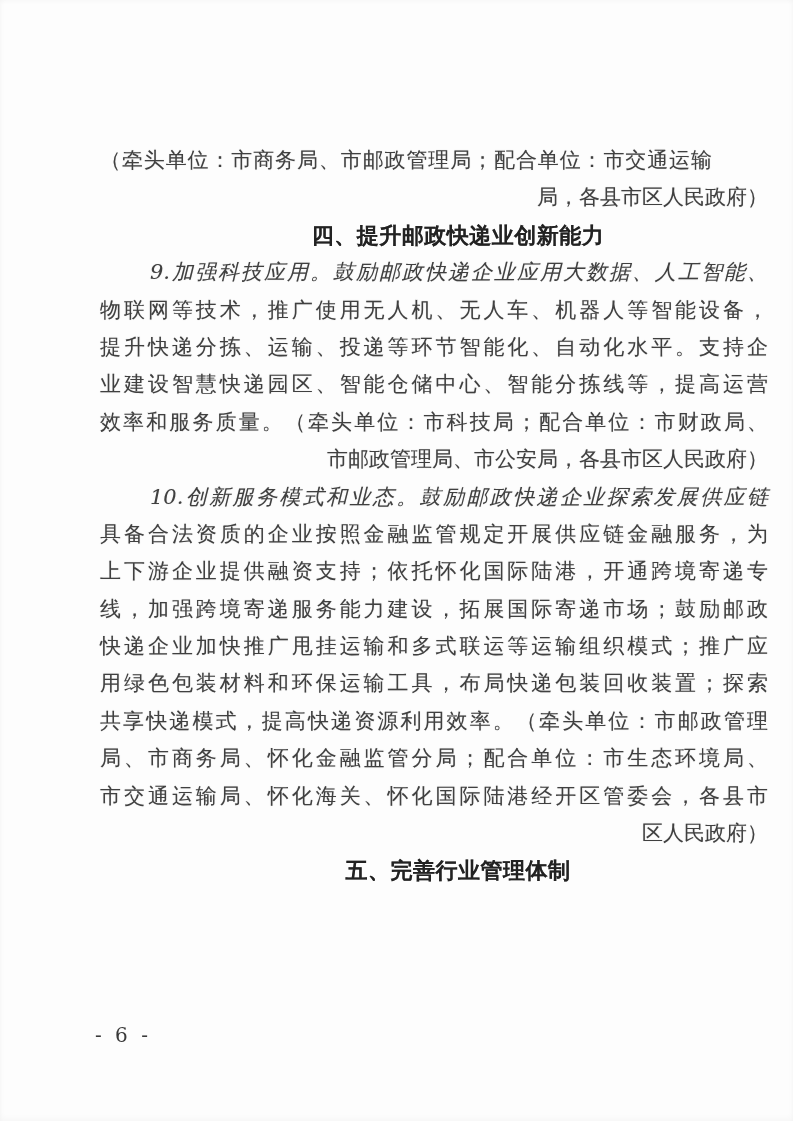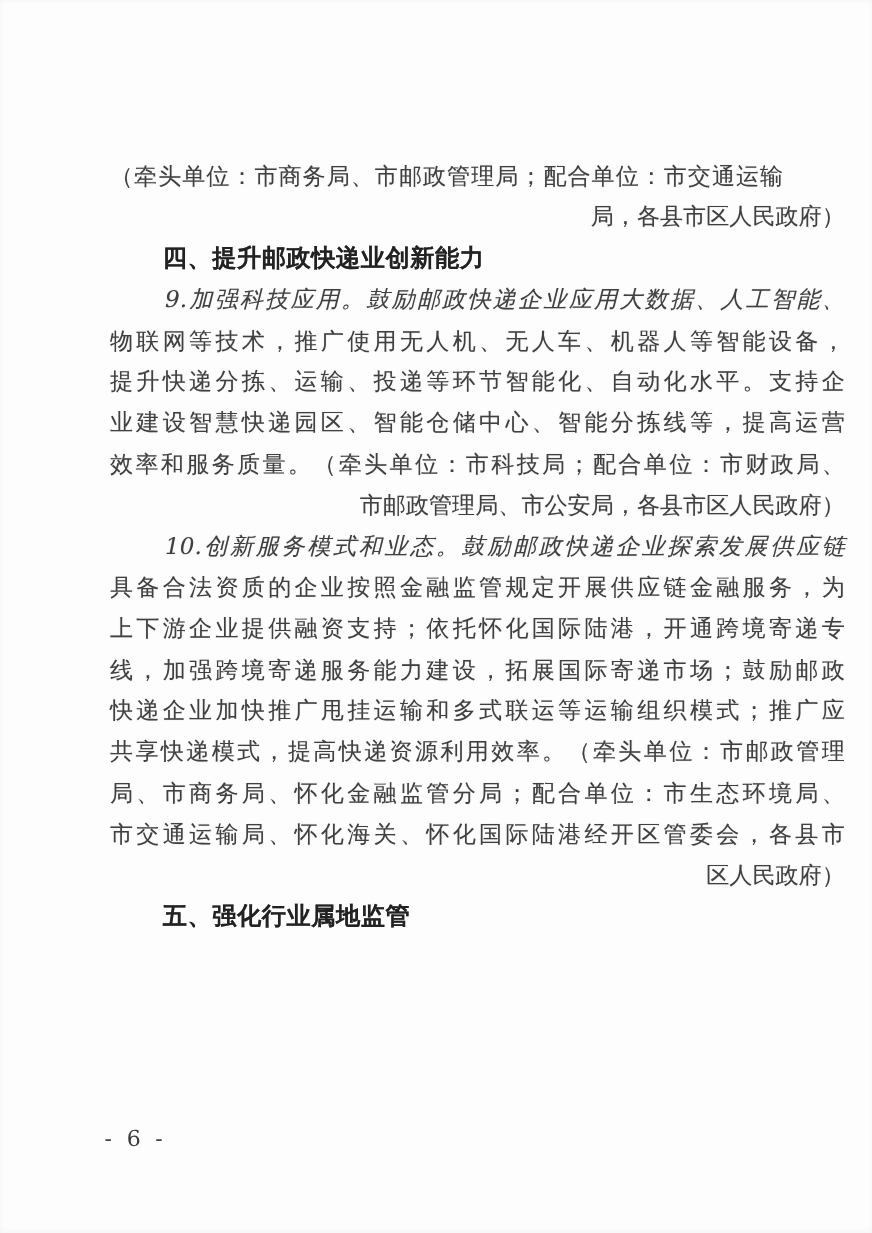--- a/index.html
+++ b/index.html
@@ -52,20 +52,21 @@
     text-align: right;
   }
   .heading {
     padding-left: 48px;
     font-family: "DejaVu Sans", "Liberation Sans", sans-serif;
     font-weight: 700;
     font-size: 22px;
     color: #222222;
     letter-spacing: 0.5px;
     text-shadow: 0 0 0.5px rgba(30,30,30,0.6);
+    text-align: center;
   }
   .page-number {
     position: absolute;
     left: 95px;
     top: 1022px;
     font-size: 20px;
     line-height: 26px;
     font-family: "DejaVu Serif", "Liberation Serif", serif;
     color: #3a3a3a;
     letter-spacing: 2px;
@@ -91,23 +92,24 @@
         <div class="line justify">业建设智慧快递园区、智能仓储中心、智能分拣线等，提高运营</div>
         <div class="line justify">效率和服务质量。（牵头单位：市科技局；配合单位：市财政局、</div>
         <div class="line plain">市邮政管理局、市公安局，各县市区人民政府）</div>
       </div>
       <div>
         <div class="line justify-indent">10.创新服务模式和业态。鼓励邮政快递企业探索发展供应链</div>
         <div class="line justify">具备合法资质的企业按照金融监管规定开展供应链金融服务，为</div>
         <div class="line justify">上下游企业提供融资支持；依托怀化国际陆港，开通跨境寄递专</div>
         <div class="line justify">线，加强跨境寄递服务能力建设，拓展国际寄递市场；鼓励邮政</div>
         <div class="line justify">快递企业加快推广甩挂运输和多式联运等运输组织模式；推广应</div>
+        <div class="line justify">用绿色包装材料和环保运输工具，布局快递包装回收装置；探索</div>
         <div class="line justify">共享快递模式，提高快递资源利用效率。（牵头单位：市邮政管理</div>
         <div class="line justify">局、市商务局、怀化金融监管分局；配合单位：市生态环境局、</div>
         <div class="line justify">市交通运输局、怀化海关、怀化国际陆港经开区管委会，各县市</div>
         <div class="line plain">区人民政府）</div>
       </div>
       <div>
-        <div class="line heading">五、强化行业属地监管</div>
+        <div class="line heading">五、完善行业管理体制</div>
       </div>
     </div>
   <div class="page-number">- 6 -</div>
 </div>
 
 </body></html>

